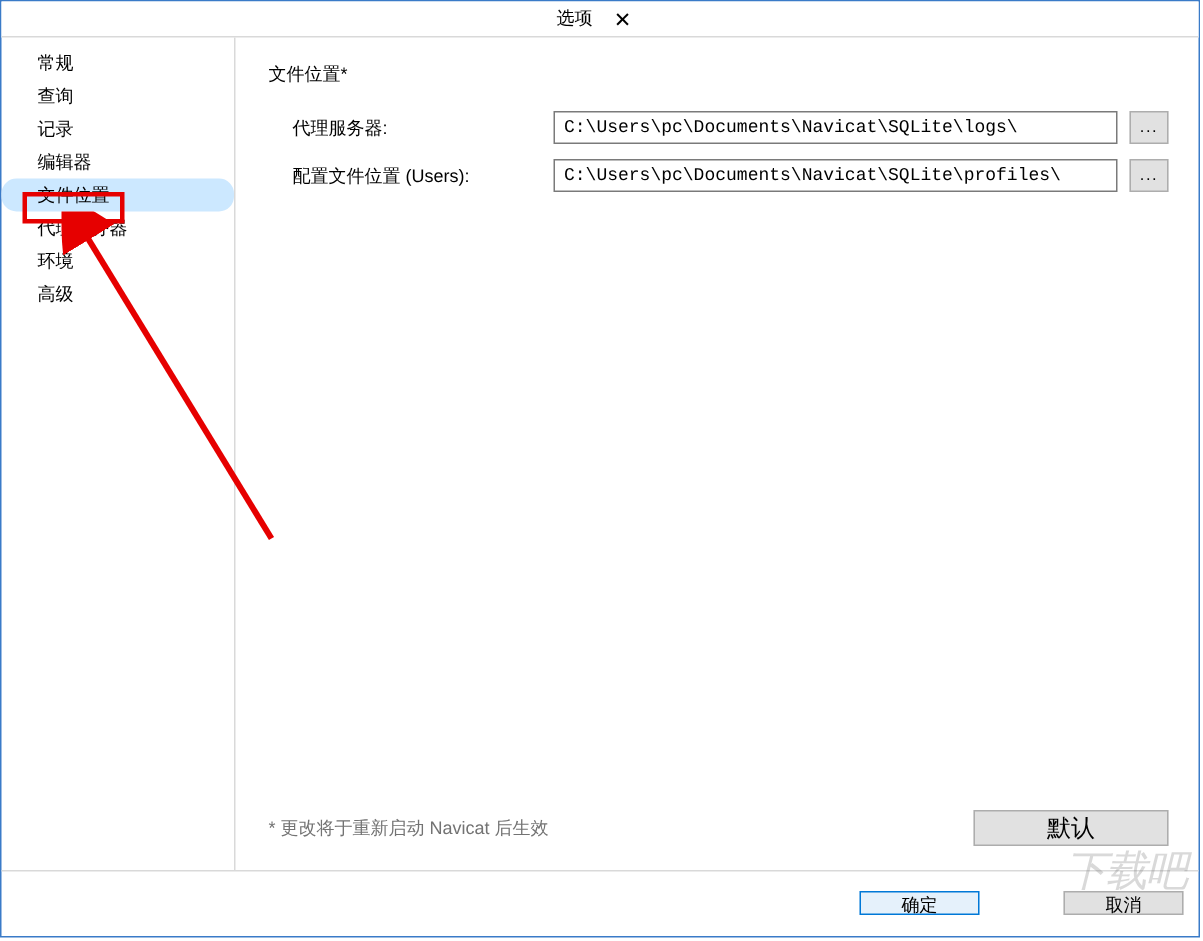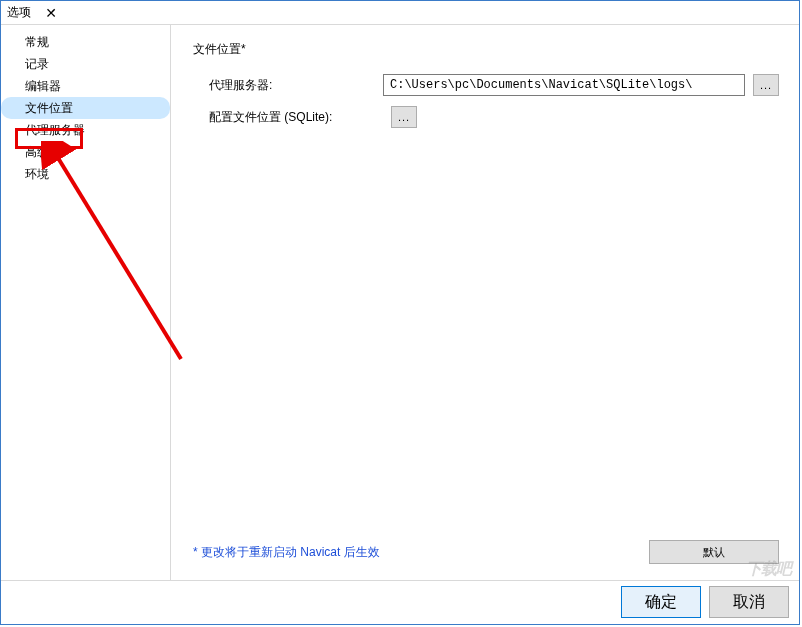--- a/index.html
+++ b/index.html
@@ -19,40 +19,40 @@
       border: 1px solid #3a7bc8;
       position: relative;
       background: #fff;
     }
     .titlebar {
       height: 24px;
       background: #fff;
       border-bottom: 1px solid #d9d9d9;
       display: flex;
       align-items: center;
-      justify-content: flex-start;
+      justify-content: center;
       padding-left: 6px;
     }
     .titlebar .title { font-size: 12px; color: #000; }
     .close-btn {
       width: 40px;
       height: 24px;
       display: flex;
       align-items: center;
       justify-content: center;
       font-size: 14px;
       cursor: pointer;
       font-family: Arial, sans-serif;
     }
     .body {
       display: flex;
       height: 555px;
     }
     .sidebar {
-      width: 170px;
+      width: 156px;
       border-right: 1px solid #d9d9d9;
       padding-top: 6px;
     }
     .sidebar-item {
       padding: 3px 8px 3px 24px;
       cursor: pointer;
       font-size: 12px;
       line-height: 16px;
       position: relative;
     }
@@ -108,65 +108,66 @@
       justify-content: center;
       letter-spacing: 1px;
     }
     .footer-row {
       margin-top: auto;
       display: flex;
       align-items: center;
       justify-content: space-between;
       padding-bottom: 6px;
     }
-    .note { font-size: 12px; color: #1d4ed8; }
+    .note { font-size: 12px; color: #737373; }
     .restore-btn {
       width: 130px;
       height: 24px;
       border: 1px solid #adadad;
       background: #e1e1e1;
-      font-size: 11px;
+      font-size: 16px;
       cursor: pointer;
       font-family: inherit;
       text-align: center;
     }
     .bottom-bar {
       height: 43px;
       border-top: 1px solid #d9d9d9;
       display: flex;
       justify-content: flex-end;
       align-items: center;
       padding-right: 10px;
       gap: 8px;
     }
     .action-btn {
       width: 80px;
-      height: 32px;
+      height: 16px;
       border: 1px solid #adadad;
       background: #e1e1e1;
-      font-size: 16px;
+      font-size: 12px;
       cursor: pointer;
       font-family: inherit;
+      margin-left: 48px;
     }
     .action-btn.primary {
       border: 1px solid #0078d7;
       background: #e5f1fb;
     }
     .arrow-svg {
       position: absolute;
       left: 40px;
       top: 140px;
       pointer-events: none;
     }
     .watermark {
       position: absolute;
-      bottom: 44px;
+      bottom: 24px;
       right: 8px;
-      font-size: 16px;
-      font-weight: bold;
+      font-size: 28px;
+      font-weight: normal;
       color: rgba(120,120,120,0.28);
       font-style: italic;
       letter-spacing: -1px;
       pointer-events: none;
     }
   </style>
 </head>
 <body>
 
 <div class="window">
@@ -175,41 +176,43 @@
     <span class="title">选项</span>
     <div class="close-btn">
       <span>✕</span>
     </div>
   </div>
 
   <div class="body">
 
     <div class="sidebar">
       <div class="sidebar-item"><span>常规</span></div>
+      <div class="sidebar-item"><span>查询</span></div>
       <div class="sidebar-item"><span>记录</span></div>
       <div class="sidebar-item"><span>编辑器</span></div>
       <div class="sidebar-item selected"><span>文件位置</span></div>
       <div class="sidebar-item"><span>代理服务器</span></div>
+      <div class="sidebar-item"><span>环境</span></div>
       <div class="sidebar-item"><span>高级</span></div>
-      <div class="sidebar-item"><span>环境</span></div>
     </div>
 
     <div class="content">
       <div class="section-title">文件位置*</div>
 
       <div class="form-row">
         <div class="form-label">代理服务器:</div>
         <input class="text-input" type="text" value="C:\Users\pc\Documents\Navicat\SQLite\logs\" style="">
         <button class="browse-btn">
             <span>...</span>
           </button>
       </div>
 
       <div class="form-row">
-        <div class="form-label">配置文件位置 (SQLite):</div>
+        <div class="form-label">配置文件位置 (Users):</div>
+        <input class="text-input" type="text" value="C:\Users\pc\Documents\Navicat\SQLite\profiles\" style="">
         <button class="browse-btn">
             <span>...</span>
           </button>
       </div>
 
       <div class="footer-row">
         <span class="note">* 更改将于重新启动 Navicat 后生效</span>
         <button class="restore-btn">默认</button>
       </div>
     </div>

